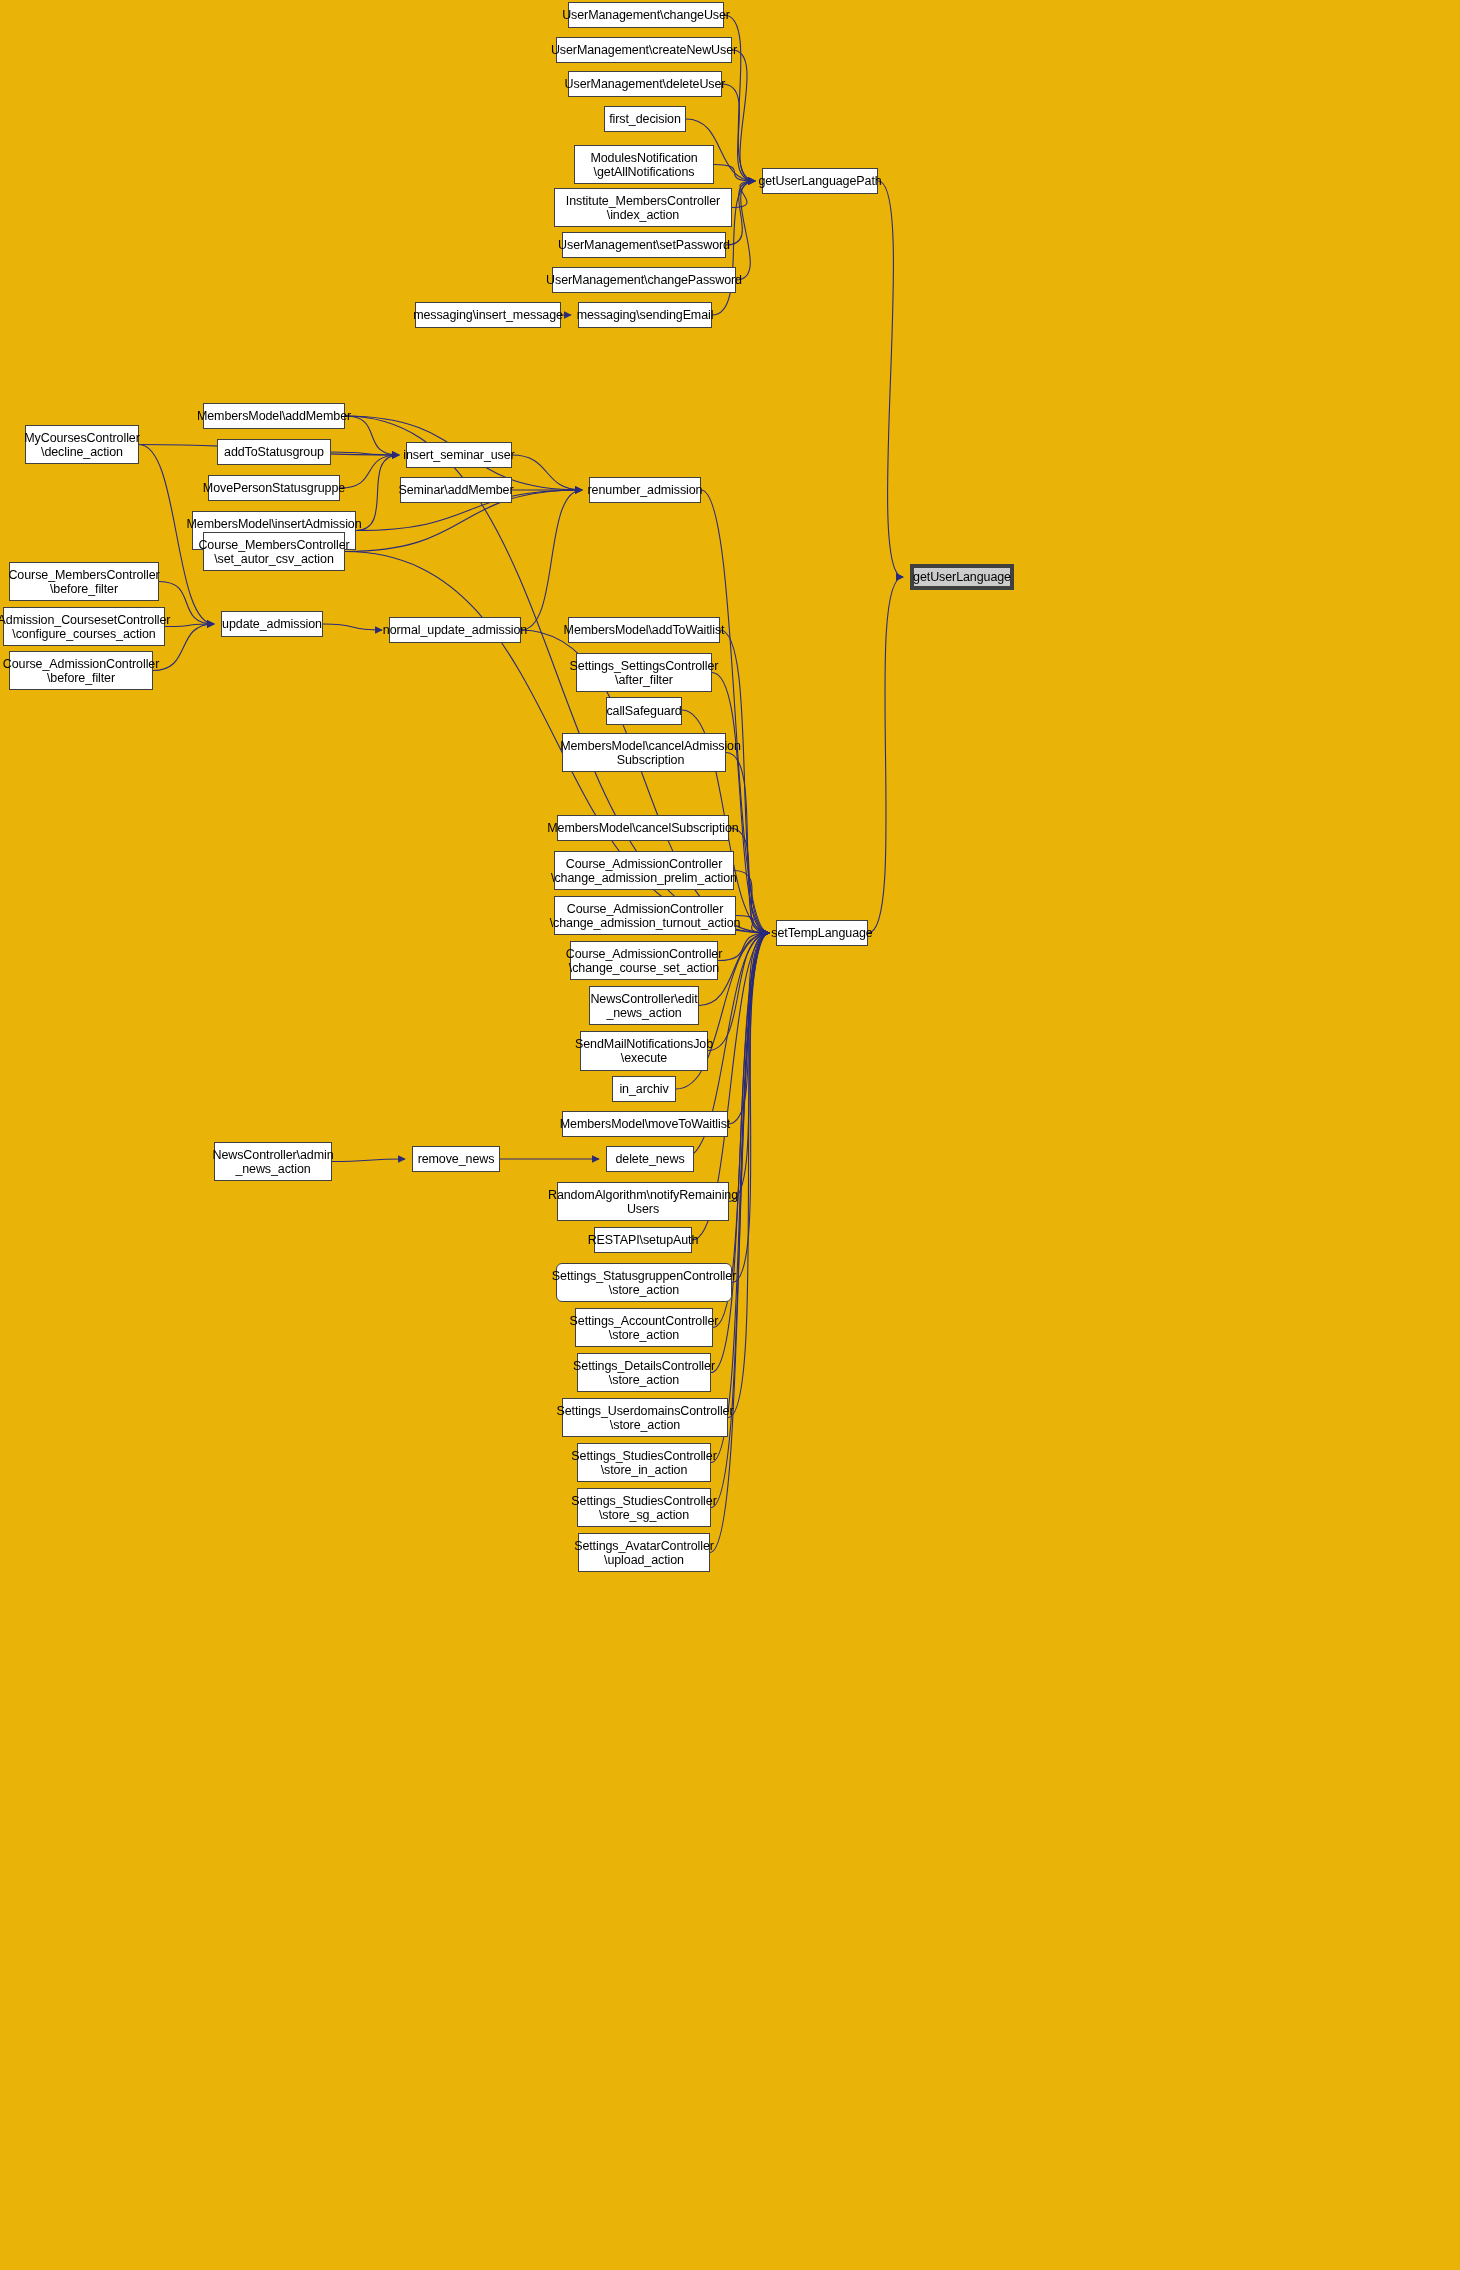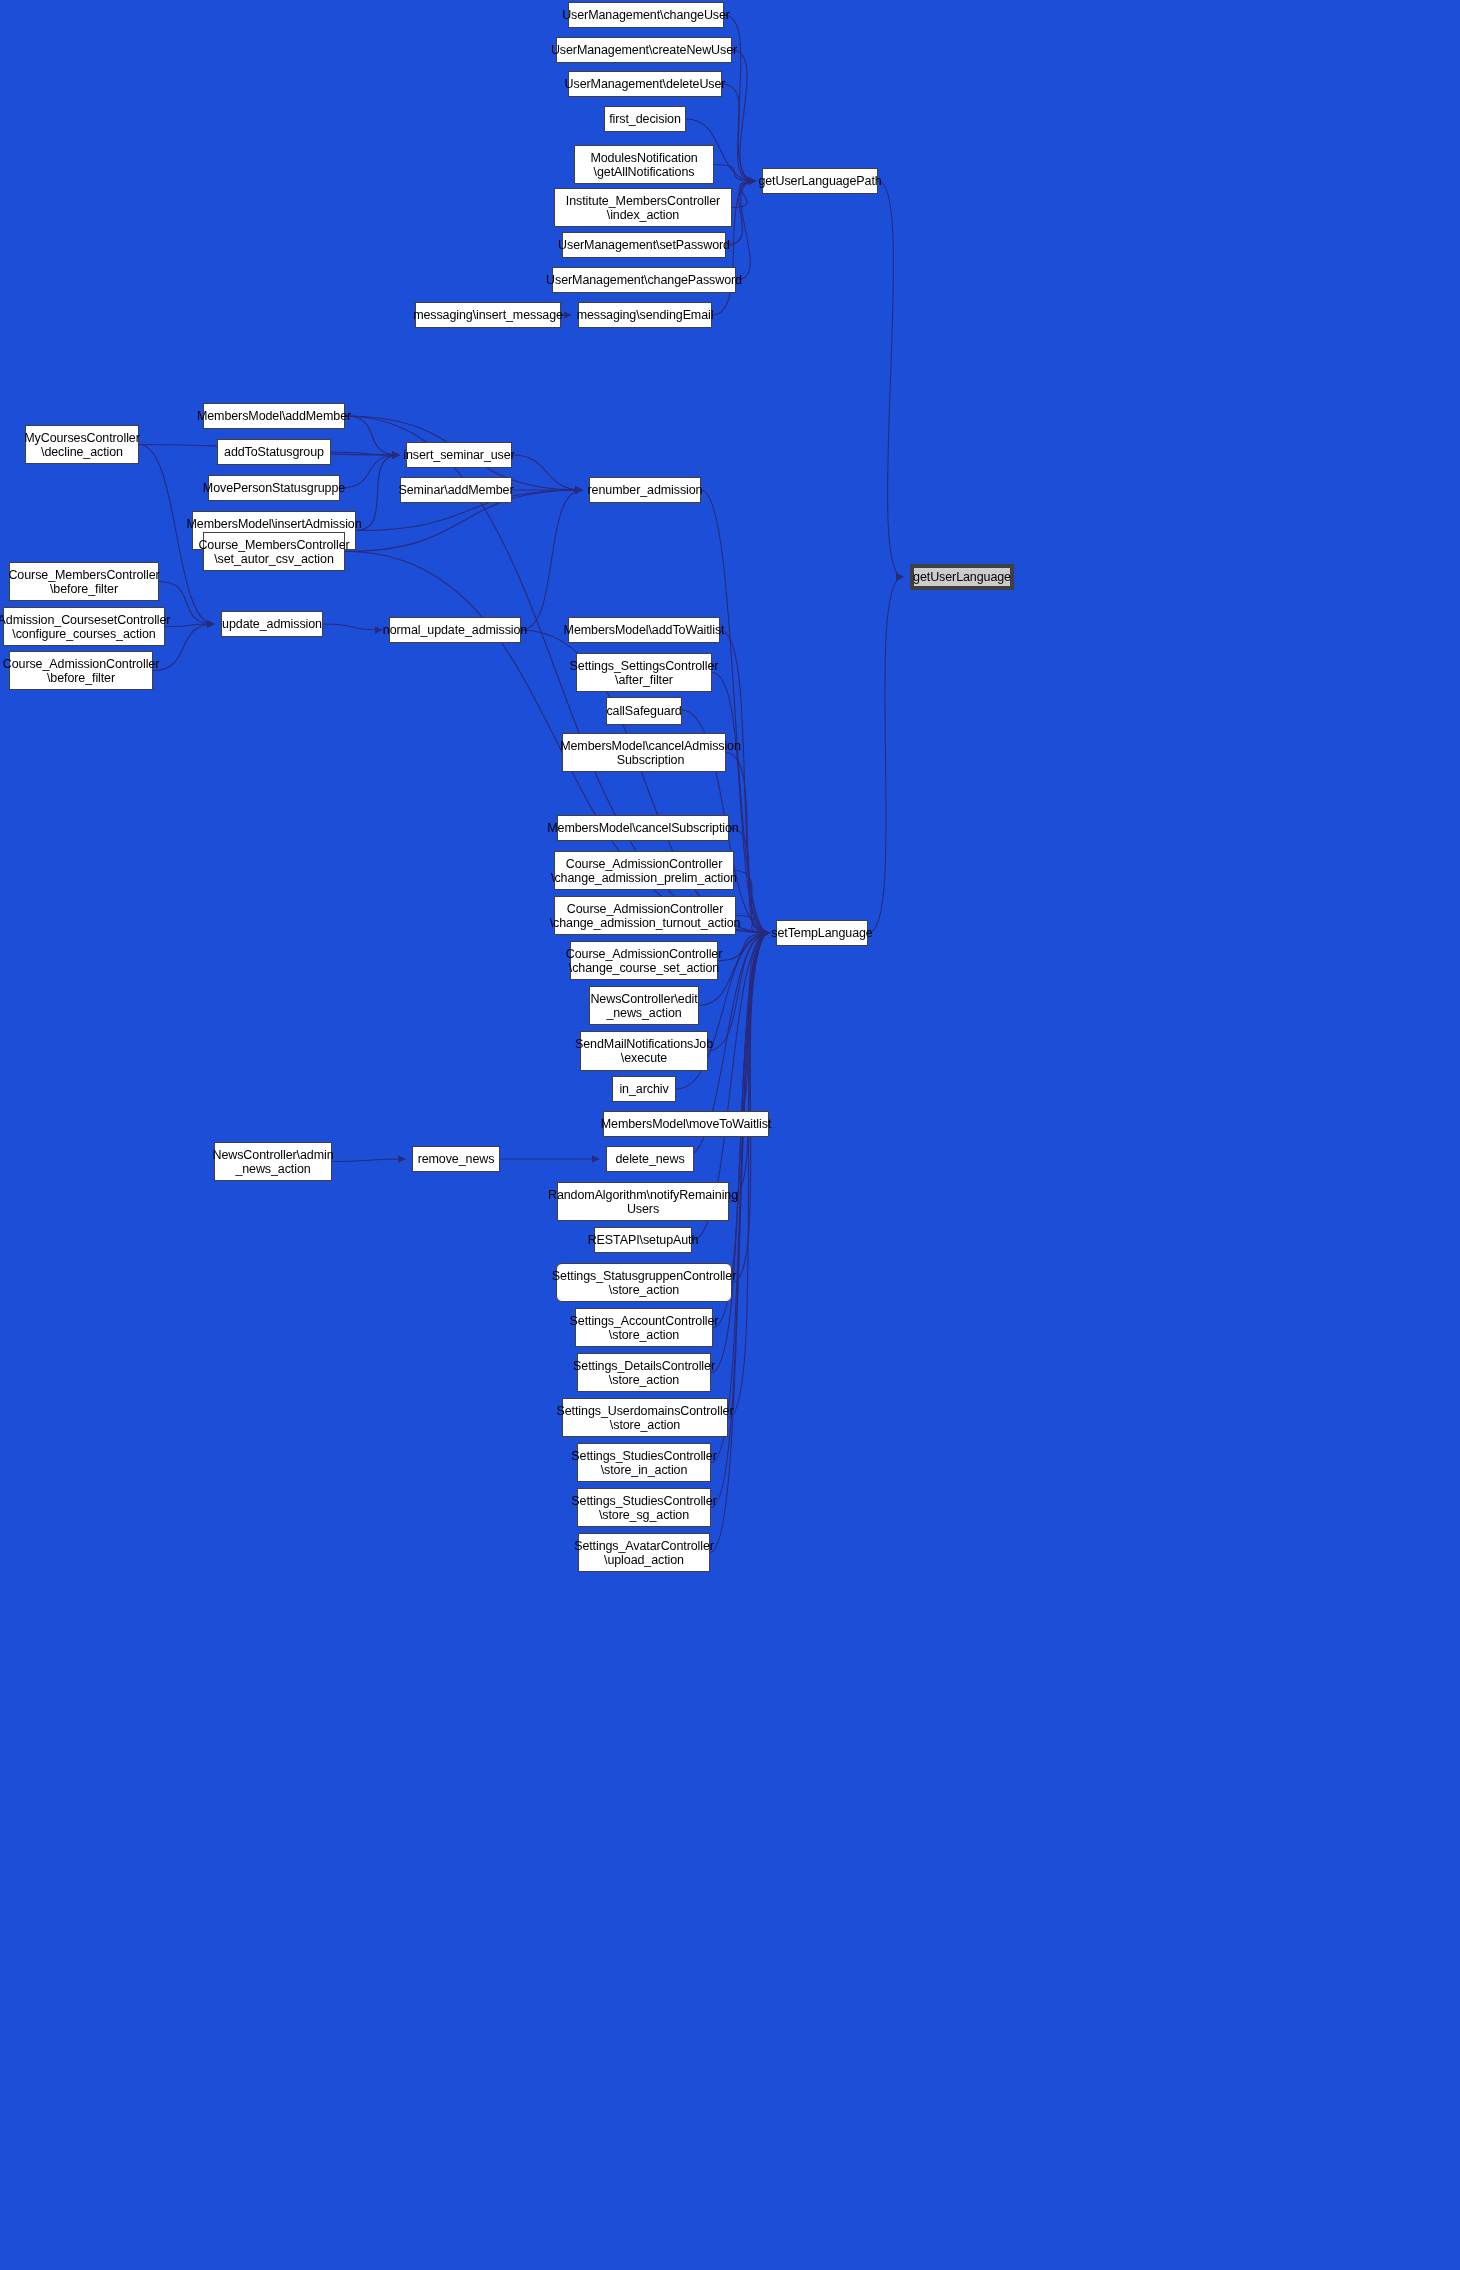--- a/index.html
+++ b/index.html
@@ -4,21 +4,21 @@
 <style>
   html, body {
     margin: 0;
     padding: 0;
     background: #ffffff;
   }
   #canvas {
     position: relative;
     width: 1460px;
     height: 2270px;
-    background: #1d4ed8;
+    background: #eab308;
     overflow: hidden;
     font-family: "Liberation Sans", sans-serif;
     text-decoration: underline;
   }
   #edges {
     position: absolute;
     left: 0;
     top: 0;
     width: 1460px;
     height: 2270px;
@@ -160,21 +160,21 @@
 \change_admission_prelim_action</div>
       <div class="node" style="left: 554px; top: 896px; width: 182px; height: 39px;">Course_AdmissionController
 \change_admission_turnout_action</div>
       <div class="node" style="left: 570px; top: 941px; width: 148px; height: 39px;">Course_AdmissionController
 \change_course_set_action</div>
       <div class="node" style="left: 589px; top: 986px; width: 110px; height: 39px;">NewsController\edit
 _news_action</div>
       <div class="node" style="left: 580px; top: 1031px; width: 128px; height: 40px;">SendMailNotificationsJob
 \execute</div>
       <div class="node" style="left: 612px; top: 1076px; width: 64px; height: 26px;">in_archiv</div>
-      <div class="node" style="left: 562px; top: 1111px; width: 166px; height: 26px; margin-left: 41px;">MembersModel\moveToWaitlist</div>
+      <div class="node" style="left: 562px; top: 1111px; width: 166px; height: 26px;">MembersModel\moveToWaitlist</div>
       <div class="node" style="left: 214px; top: 1142px; width: 118px; height: 39px;">NewsController\admin
 _news_action</div>
       <div class="node" style="left: 412px; top: 1146px; width: 88px; height: 26px;">remove_news</div>
       <div class="node" style="left: 606px; top: 1146px; width: 88px; height: 26px;">delete_news</div>
       <div class="node" style="left: 557px; top: 1182px; width: 172px; height: 39px;">RandomAlgorithm\notifyRemaining
 Users</div>
       <div class="node" style="left: 594px; top: 1227px; width: 98px; height: 26px;">RESTAPI\setupAuth</div>
       <div class="node" style="left: 556px; top: 1263px; width: 176px; height: 39px; border-radius: 6px;">Settings_StatusgruppenController
 \store_action</div>
       <div class="node" style="left: 575px; top: 1308px; width: 138px; height: 39px;">Settings_AccountController

